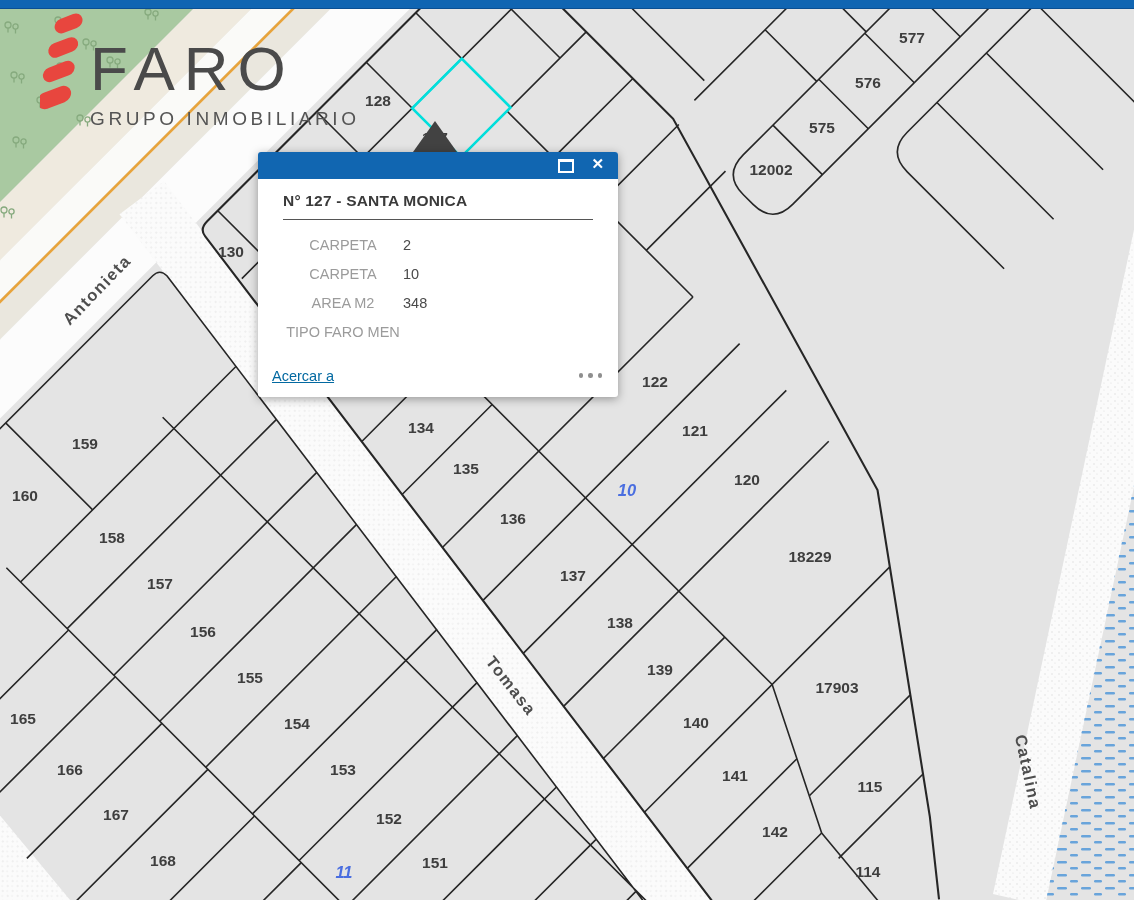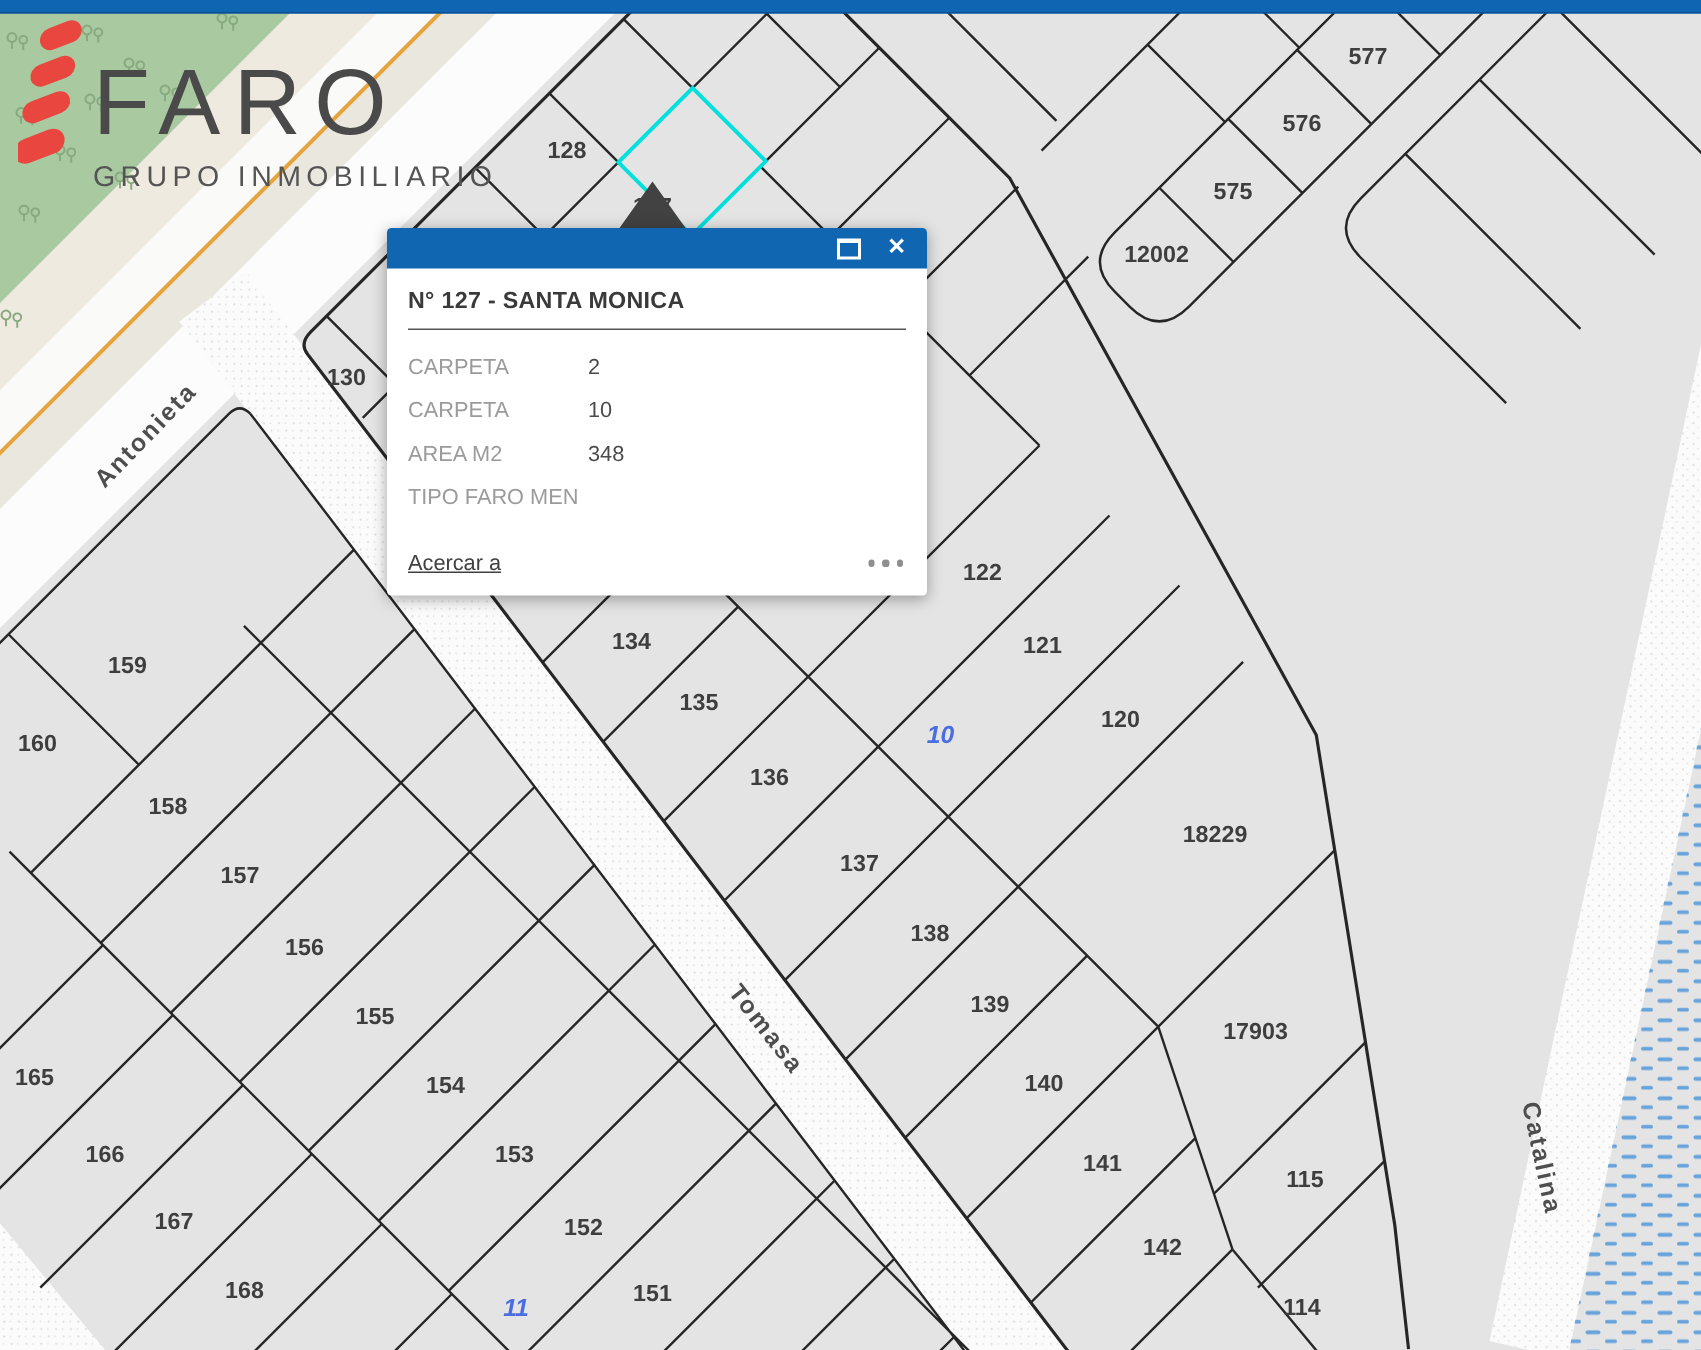--- a/index.html
+++ b/index.html
@@ -6,40 +6,40 @@
   .screen{position:relative;width:1134px;height:900px;overflow:hidden;background:#e4e4e4;
           font-family:"Liberation Sans",sans-serif;}
   .map-svg{position:absolute;left:0;top:0;}
   text{user-select:none;}
   .plabel{font-family:"Liberation Sans",sans-serif;font-size:15.5px;font-weight:600;fill:#3e3e3e;text-anchor:middle;}
   .bnum{font-family:"Liberation Sans",sans-serif;font-size:16.5px;font-weight:700;font-style:italic;fill:#4a6ee0;text-anchor:middle;}
   .stlabel{font-family:"Liberation Sans",sans-serif;font-size:16.5px;font-weight:600;fill:#4e4e4e;letter-spacing:1.5px;text-anchor:middle;}
   
   .top-bar{position:absolute;left:0;top:0;width:100%;height:8px;background:#1065b2;border-bottom:1px solid #0a4f93;z-index:30;}
   
-  .logo{position:absolute;left:12px;top:12px;z-index:5;pointer-events:none;display:flex;}
+  .logo{position:absolute;left:40px;top:12px;z-index:5;pointer-events:none;display:flex;}
   .logo-text{margin-left:2px;}
   .logo-title{font-size:62px;font-weight:400;color:#4a4a4a;letter-spacing:9px;line-height:1;margin-top:26px;
               font-family:"Liberation Sans",sans-serif;font-stretch:condensed;}
   .logo-sub{font-size:19px;color:#545454;letter-spacing:3.6px;margin-top:8px;font-family:"Liberation Sans",sans-serif;}
   
   .popup{position:absolute;left:258px;top:152px;width:360px;height:245px;background:#fff;border-radius:3px;
          box-shadow:0 2px 10px rgba(0,0,0,.35);z-index:20;}
   .popup-header{height:27px;background:#1166b1;border-radius:3px 3px 0 0;position:relative;}
   .max-icon{position:absolute;right:44px;top:7px;width:12px;height:9px;border:2px solid #fff;border-top-width:3px;display:block;cursor:pointer;}
   .close-icon{position:absolute;right:14px;top:3px;color:#fff;font-size:15px;font-weight:700;cursor:pointer;}
-  .popup-body{padding:0 14px;position:relative;height:218px;}
+  .popup-body{padding:0 25px;position:relative;height:218px;}
   .popup-title{padding-top:13px;font-size:15.5px;font-weight:700;color:#3a3a3a;letter-spacing:.2px;}
   .popup-divider{border-bottom:1px solid #555;margin-top:9px;}
   .fields{margin-top:11px;}
   .frow{display:grid;grid-template-columns:120px 1fr;height:29px;line-height:29px;font-size:14.5px;}
-  .flabel{color:#9b9b9b;}
+  .flabel{color:#9b9b9b;text-align:center;}
   .fvalue{color:#4a4a4a;}
   .popup-footer{position:absolute;left:14px;right:14px;bottom:10px;height:20px;}
-  .zoom-link{color:#404040;font-size:14.5px;text-decoration:underline;cursor:pointer;}
+  .zoom-link{color:#0369a1;font-size:14.5px;text-decoration:underline;cursor:pointer;}
   .dots{position:absolute;right:2px;top:6px;display:flex;gap:5px;cursor:pointer;}
   .dots i{width:4.5px;height:4.5px;border-radius:50%;background:#8f8f8f;display:block;}
 </style>
 </head>
 <body>
 
 <div class="screen">
 
   <svg class="map-svg" width="1134" height="900" viewBox="0 0 1134 900">
     <defs>

